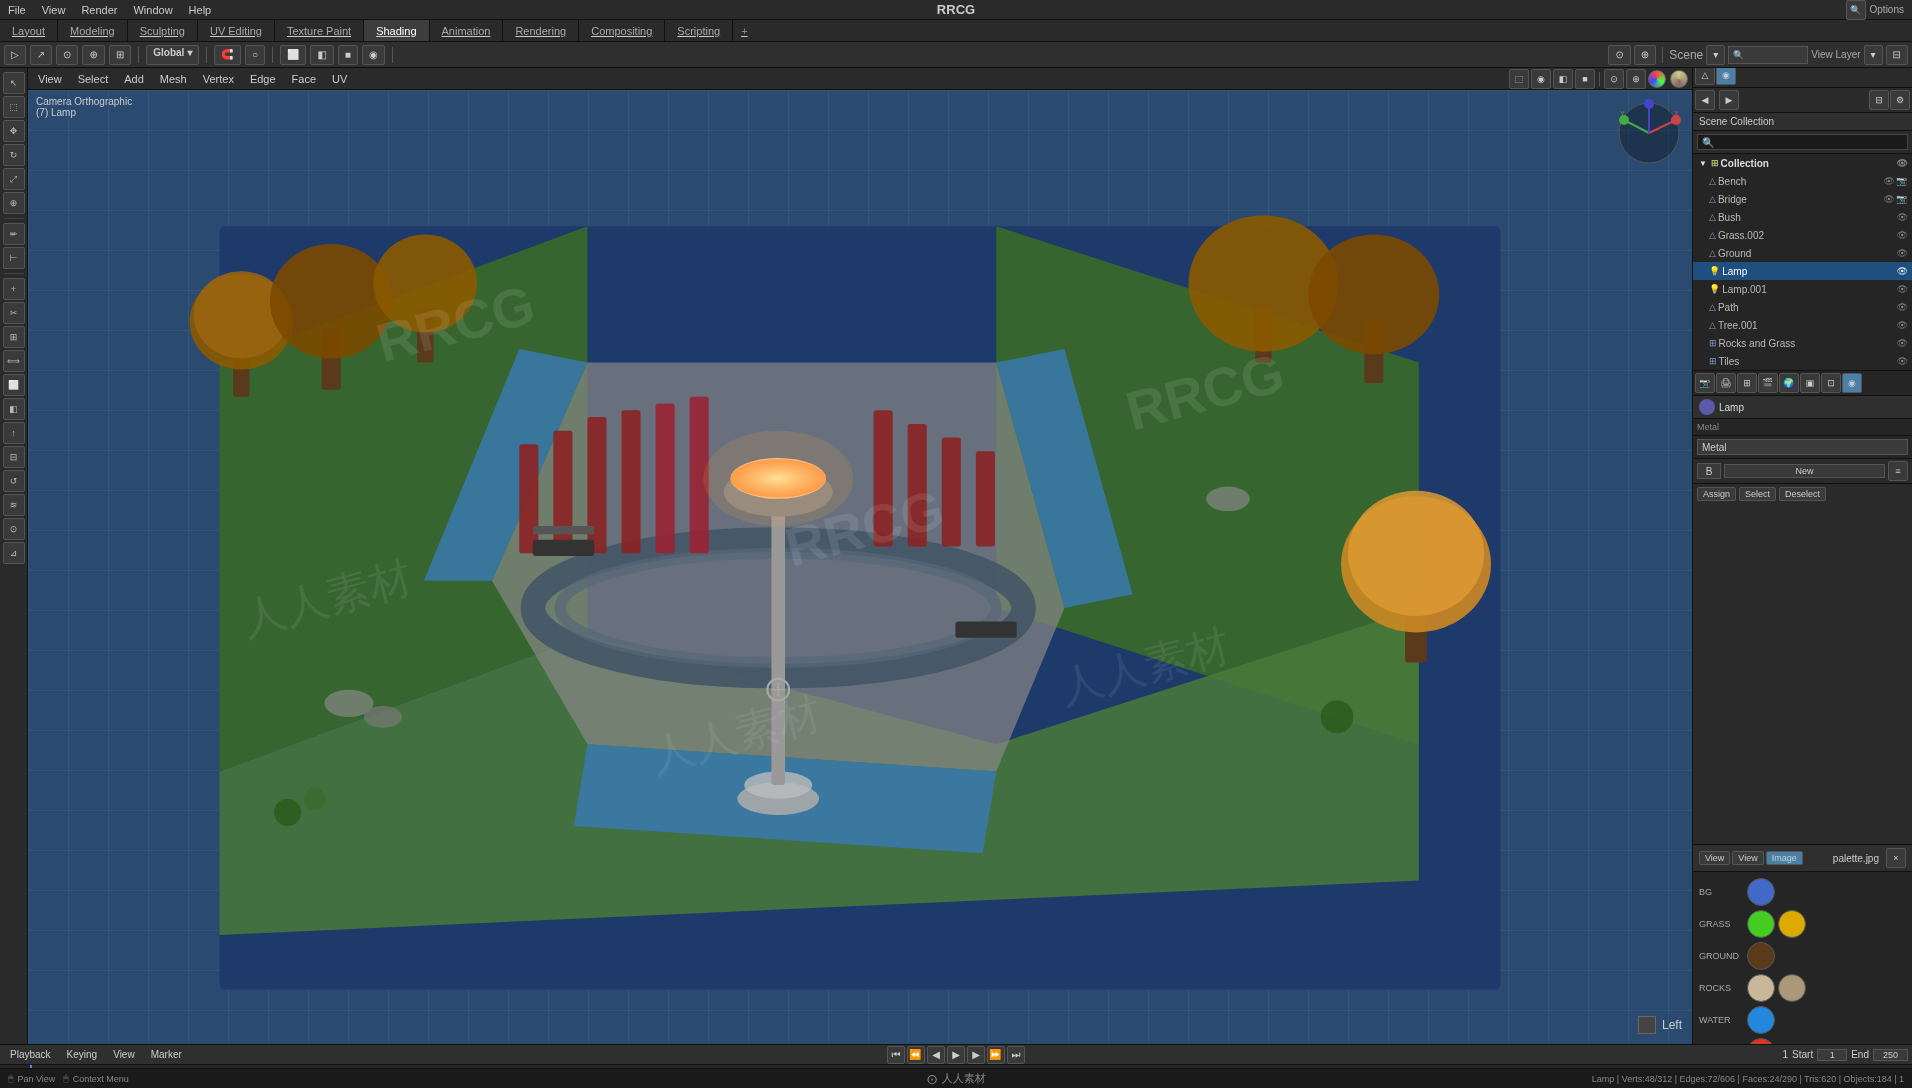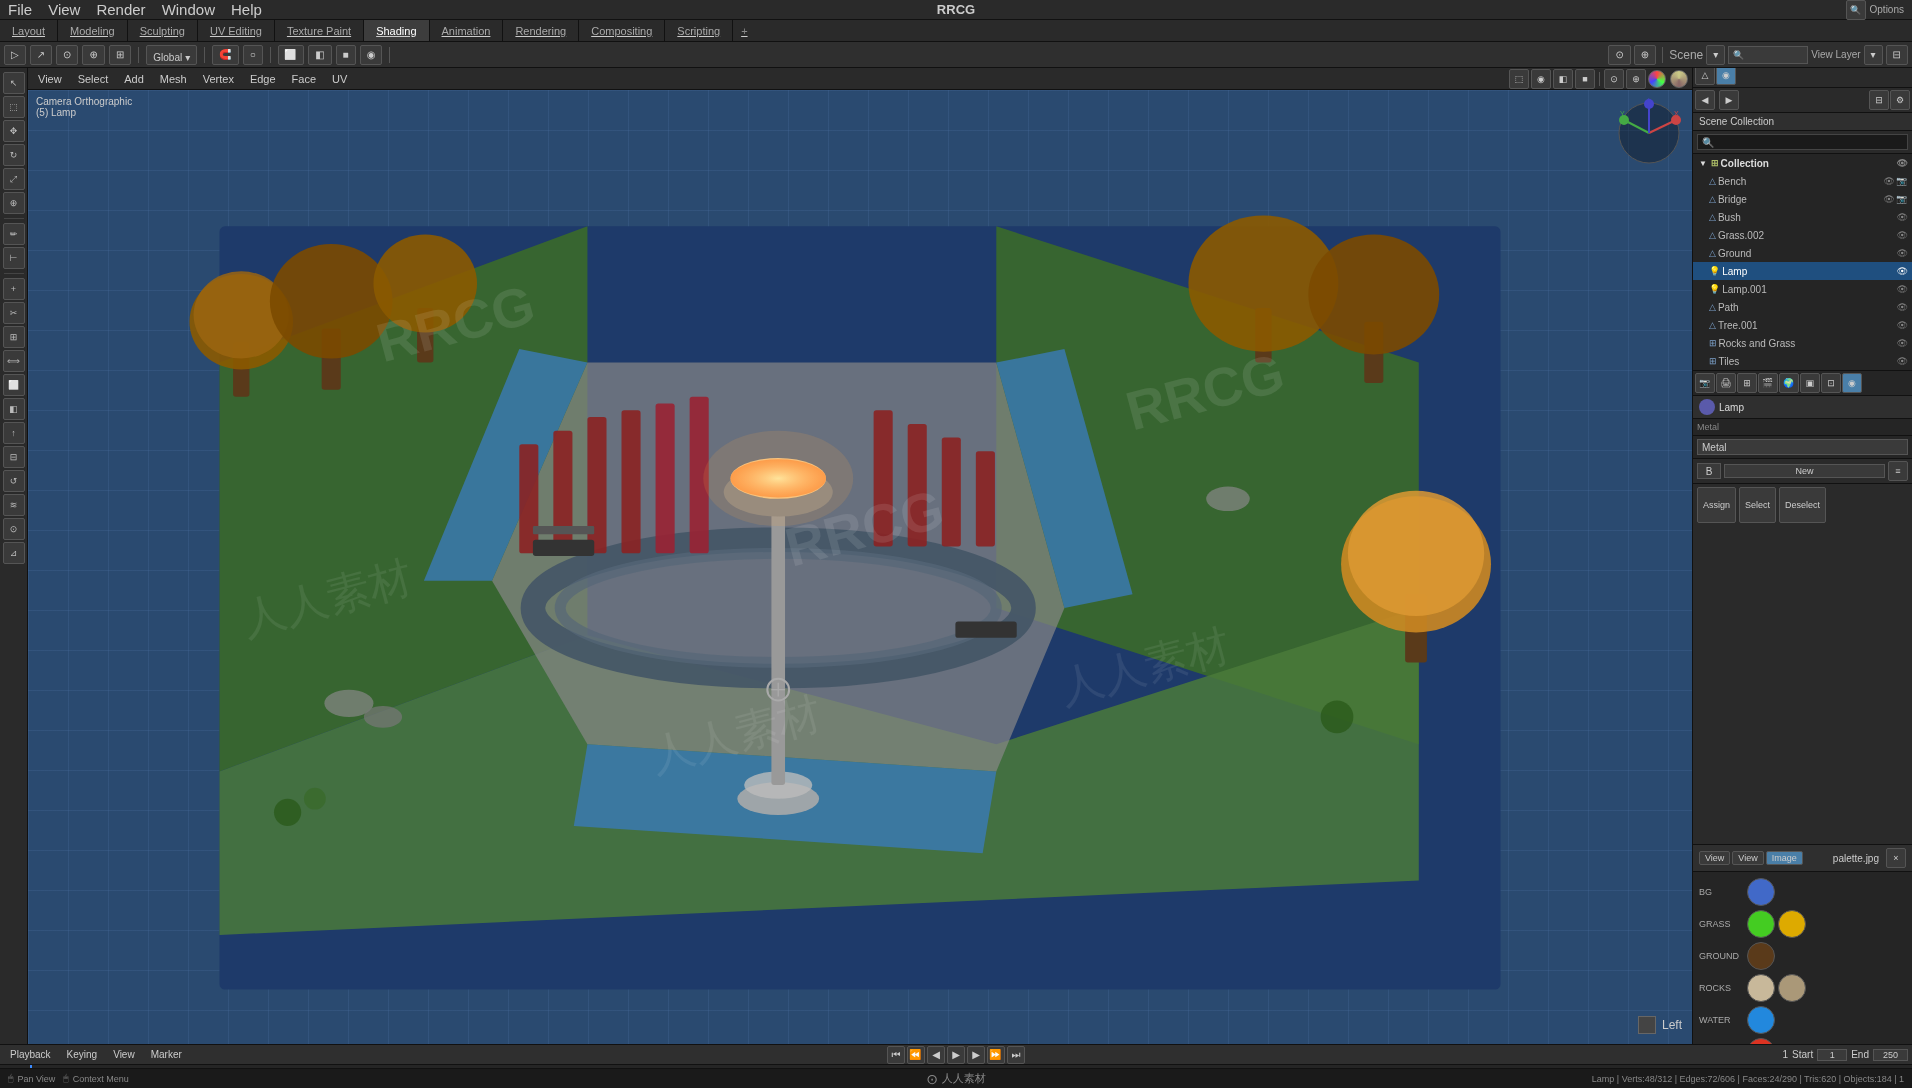--- a/index.html
+++ b/index.html
@@ -24,21 +24,21 @@
       align-items: center;
       border-bottom: 1px solid #111;
       z-index: 100;
     }
     .menu-item {
       padding: 0 8px;
       height: 100%;
       display: flex;
       align-items: center;
       color: #ccc;
-      font-size: 15px;
+      font-size: 11px;
       cursor: pointer;
     }
     .menu-title {
       position: absolute;
       left: 50%;
       transform: translateX(-50%);
       color: #ccc;
       font-size: 13px;
       font-weight: bold;
     }
@@ -109,22 +109,23 @@
     .toolbar-dropdown {
       background: #3a3a3a;
       border: 1px solid #555;
       color: #ccc;
       padding: 1px 6px;
       font-size: 10px;
       cursor: pointer;
       border-radius: 2px;
       height: 20px;
       display: flex;
-      align-items: flex-end;
+      align-items: flex-start;
       gap: 3px;
+      font-weight: bold;
     }
 
     
     #left-sidebar {
       position: absolute;
       top: 68px; left: 0;
       width: 28px;
       bottom: 24px;
       background: #2a2a2a;
       border-right: 1px solid #111;
@@ -355,21 +356,21 @@
       padding: 3px 4px;
       display: flex;
       gap: 3px;
       border-top: 1px solid #111;
     }
     .mat-assign-btn {
       background: #3a3a3a;
       border: 1px solid #555;
       color: #ccc;
       font-size: 9px;
-      padding: 12px 5px;
+      padding: 1px 5px;
       cursor: pointer;
       border-radius: 2px;
     }
     .mat-num-field {
       width: 24px;
       background: #3a3a3a;
       border: 1px solid #555;
       color: #ccc;
       font-size: 10px;
       text-align: center;
@@ -665,21 +666,21 @@
     <div style="width:18px; height:18px; border-radius:50%; background:conic-gradient(#ff4444,#44ff44,#4444ff,#ff4444); border:1px solid #666;"></div>
     <div style="width:18px; height:18px; border-radius:50%; background:conic-gradient(#cccc88,#886666,#cccc88); border:1px solid #666; margin-left:2px;"></div>
   </div>
 </div>
 
 <div id="viewport">
   <div id="viewport-grid"></div>
 
   <div id="camera-info">
     <div>Camera Orthographic</div>
-    <div>(5) Lamp</div>
+    <div>(7) Lamp</div>
   </div>
 
   <svg style="position:absolute; top:0; left:0; width:100%; height:100%;" viewBox="0 0 1100 700">
 
     <rect x="80" y="100" width="940" height="560" fill="#1e3a6a" rx="4"></rect>
 
     <polygon points="80,200 350,100 350,400 80,500" fill="#3a6a2a" opacity="0.9"></polygon>
 
     <polygon points="650,100 960,200 960,480 650,380" fill="#3a6a2a" opacity="0.9"></polygon>
 

